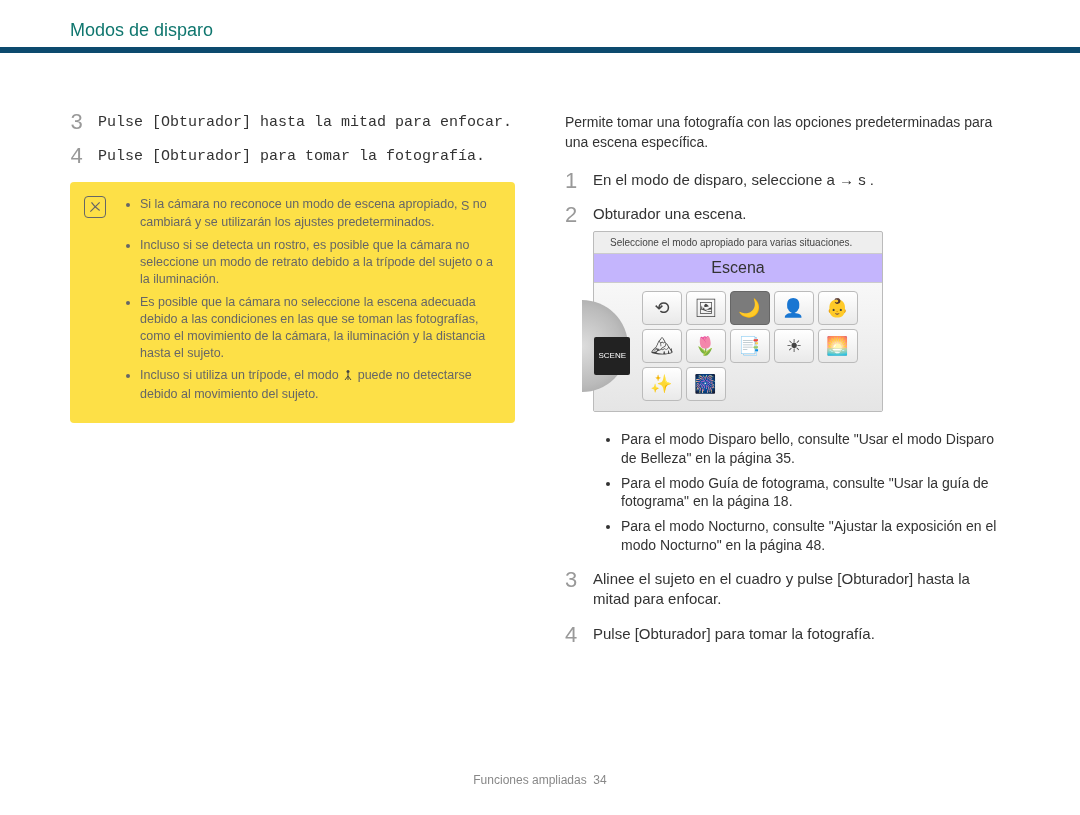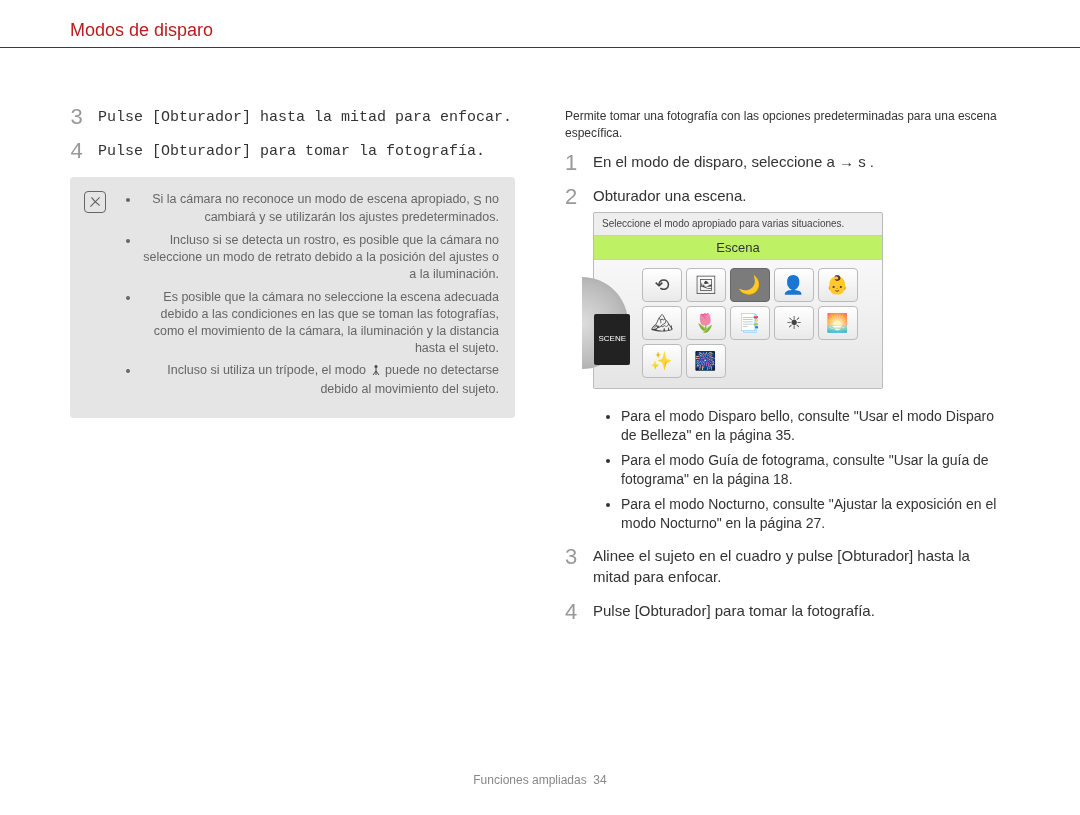--- a/index.html
+++ b/index.html
@@ -15,38 +15,38 @@
   .page {
     padding: 60px 70px 40px 70px;
     display: flex;
     gap: 50px;
   }
   .col {
     flex: 1;
     min-width: 0;
   }
   .header {
-    color: #b91c1c;
+    color: #0f766e;
     font-size: 18px;
     font-weight: 300;
     padding: 0 70px;
     margin-top: 20px;
-    border-bottom: 1px solid #0c4a6e;
+    border-bottom: 6px solid #0c4a6e;
     padding-bottom: 6px;
   }
   .section-title {
     color: #3a7bbf;
     font-size: 24px;
     font-weight: 400;
     margin-bottom: 8px;
   }
   .intro {
-    font-size: 12px;
+    font-size: 14px;
     line-height: 1.4;
-    margin-bottom: 10px;
+    margin-bottom: 18px;
   }
   ol.steps {
     list-style: none;
     counter-reset: step;
   }
   ol.steps > li {
     position: relative;
     padding-left: 28px;
     margin-bottom: 14px;
     line-height: 1.35;
@@ -57,28 +57,27 @@
     content: counter(step);
     position: absolute;
     left: 0;
     top: -4px;
     font-size: 22px;
     color: #999;
     font-weight: 300;
   }
   ol.steps.start3 { counter-reset: step 2; font-family: Liberation Mono, monospace; }
   .note-box {
-    background: #e5e5e5;
+    background: #fde047;
     border-radius: 4px;
     padding: 14px 16px 14px 54px;
     position: relative;
     font-size: 12.5px;
     color: #666;
     margin-top: 6px;
-    text-align: right;
   }
   .note-box .note-icon {
     position: absolute;
     left: 14px;
     top: 14px;
     width: 22px;
     height: 22px;
     border: 1.5px solid #666;
     border-radius: 4px;
     display: flex;
@@ -101,26 +100,26 @@
   
   .screen {
     background: #eee;
     border: 1px solid #bbb;
     border-radius: 2px;
     width: 290px;
     margin: 6px 0 14px 0;
   }
   .screen-hint {
     font-size: 10px;
-    padding: 4px 8px;
+    padding: 4px 16px;
     color: #444;
   }
   .screen-title {
-    background: #bef264;
-    font-size: 13px;
+    background: #c4b5fd;
+    font-size: 16px;
     text-align: center;
     padding: 3px;
     border-top: 1px solid #ccc;
     border-bottom: 1px solid #ccc;
   }
   .screen-body {
     display: flex;
     padding: 8px 6px 10px 6px;
     gap: 6px;
     background: linear-gradient(#f8f8f8,#e5e5e5);
@@ -140,21 +139,21 @@
     margin-left: -18px;
     position: relative;
   }
   .dial-badge {
     position: absolute;
     right: -2px;
     top: 40%;
     background: #222;
     color: #fff;
     font-size: 8px;
-    padding: 20px 4px;
+    padding: 14px 4px;
     border-radius: 2px;
   }
   .grid {
     display: grid;
     grid-template-columns: repeat(5, 40px);
     grid-auto-rows: 34px;
     gap: 4px;
   }
   .tile {
     background: linear-gradient(#fff,#e9e9e9);
@@ -197,21 +196,21 @@
     <div class="note-box">
       <div class="note-icon">
         <svg viewBox="0 0 24 24" fill="none" stroke="currentColor" stroke-width="2">
           <path d="M4 20 L20 4 M6 4 C10 10 14 14 20 18"></path>
         </svg>
       </div>
       <ul>
         <li>
           <span>Si la cámara no reconoce un modo de escena apropiado, </span><span class="icon-inline">S</span><span> no cambiará y se utilizarán los ajustes predeterminados.</span>
         </li>
-        <li>Incluso si se detecta un rostro, es posible que la cámara no seleccione un modo de retrato debido a la posición del ajustes o a la iluminación.</li>
+        <li>Incluso si se detecta un rostro, es posible que la cámara no seleccione un modo de retrato debido a la trípode del sujeto o a la iluminación.</li>
         <li>Es posible que la cámara no seleccione la escena adecuada debido a las condiciones en las que se toman las fotografías, como el movimiento de la cámara, la iluminación y la distancia hasta el sujeto.</li>
         <li>
           <span>Incluso si utiliza un trípode, el modo </span><span class="icon-inline">
             <svg width="12" height="12" viewBox="0 0 24 24">
                 <circle cx="12" cy="5" r="3" fill="#444"></circle>
                 <path d="M12 8 L12 14 M12 14 L6 22 M12 14 L18 22 M12 14 L12 22" stroke="#444" stroke-width="2"></path>
               </svg>
           </span><span> puede no detectarse debido al movimiento del sujeto.</span>
         </li>
       </ul>
@@ -250,21 +249,21 @@
               <div class="tile">🌅</div>
               <div class="tile">✨</div>
               <div class="tile">🎆</div>
             </div>
           </div>
         </div>
 
         <ul class="sub-bullets">
           <li>Para el modo Disparo bello, consulte "Usar el modo Disparo de Belleza" en la página 35.</li>
           <li>Para el modo Guía de fotograma, consulte "Usar la guía de fotograma" en la página 18.</li>
-          <li>Para el modo Nocturno, consulte "Ajustar la exposición en el modo Nocturno" en la página 27.</li>
+          <li>Para el modo Nocturno, consulte "Ajustar la exposición en el modo Nocturno" en la página 48.</li>
         </ul>
       </li>
       <li>Alinee el sujeto en el cuadro y pulse [Obturador] hasta la mitad para enfocar.</li>
       <li>Pulse [Obturador] para tomar la fotografía.</li>
     </ol>
   </div>
 
 </div>
 
 <div class="footer">

